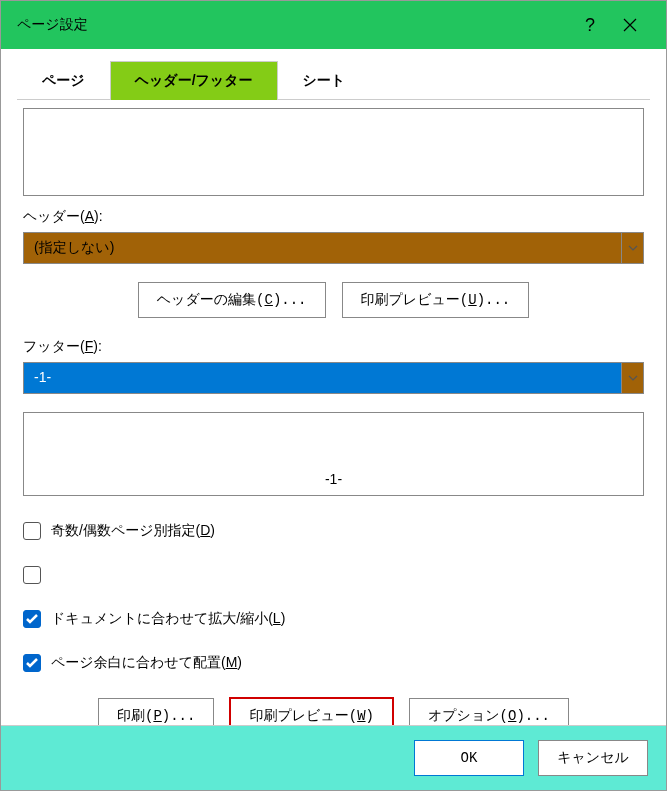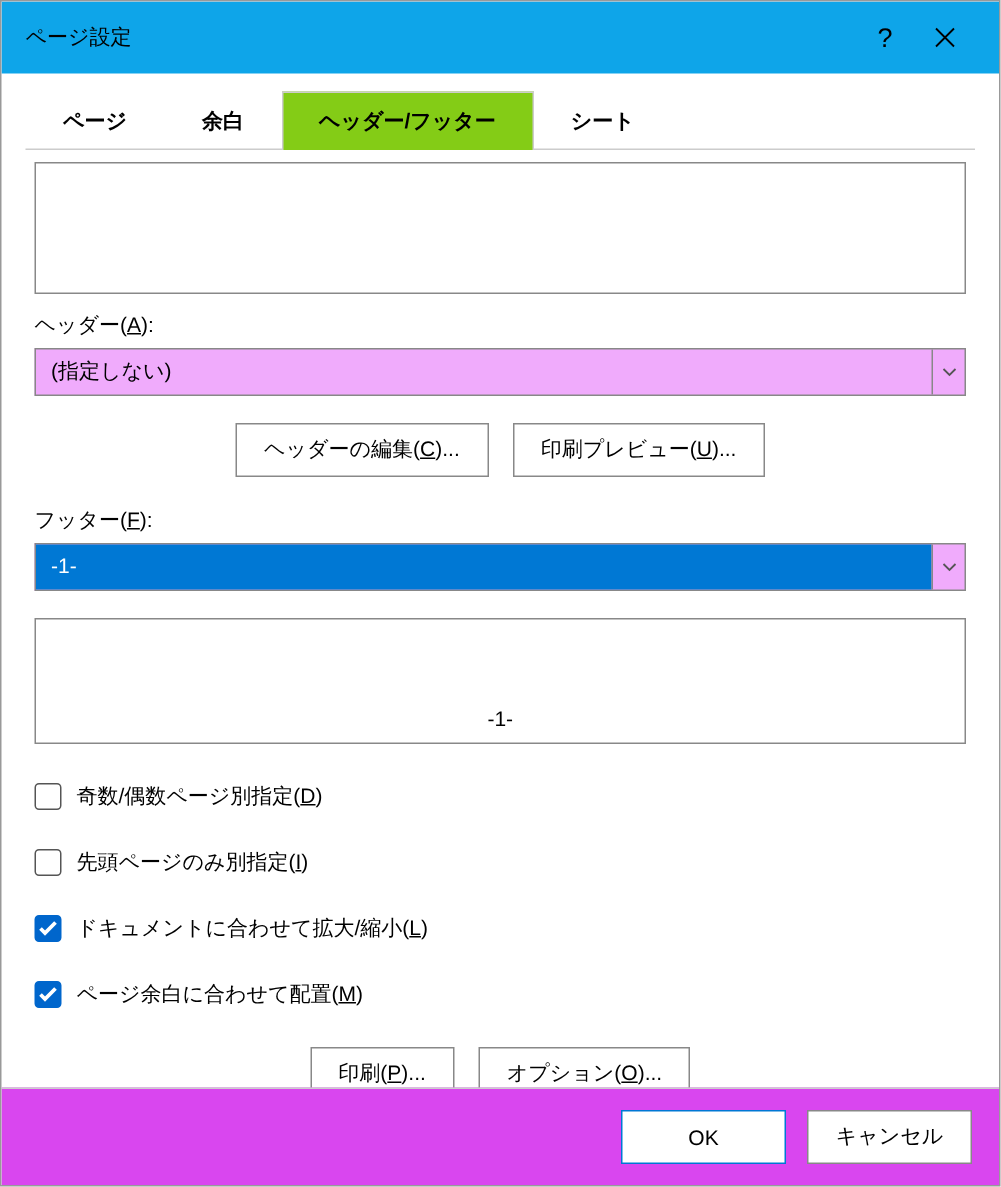--- a/index.html
+++ b/index.html
@@ -7,21 +7,21 @@
   font-family: "Yu Gothic UI", "Meiryo", sans-serif;
   font-size: 13px;
   background: #fff;
   width: 667px;
   height: 791px;
   border: 1px solid #999;
   position: relative;
   color: #000;
 }
 .titlebar {
-  background: #0ea5e9;
+  background: #22c55e;
   height: 48px;
   display: flex;
   align-items: center;
   padding: 0 16px;
 }
 .titlebar .title { flex: 1; font-size: 14px; }
 .titlebar .help, .titlebar .close {
   width: 40px; height: 40px;
   display: flex; align-items: center; justify-content: center;
   font-size: 16px;
@@ -57,38 +57,38 @@
   background: #fff;
   margin-bottom: 12px;
 }
 .label-row { margin: 4px 0 6px 0; font-size: 14px; }
 .label-row .u { text-decoration: underline; }
 .combo {
   display: flex;
   border: 1px solid #888;
   height: 32px;
   margin-bottom: 18px;
-  background: #f0abfc;
+  background: #a16207;
 }
 .combo .val { flex: 1; padding: 6px 10px; font-size: 14px; }
 .combo .val.selected { background: #0078d4; color: #fff; }
 .combo .drop {
   width: 22px; border-left: 1px solid #888;
   display: flex; align-items: center; justify-content: center;
 }
 .combo .drop svg { width: 10px; height: 6px; }
 .btn-row { display: flex; justify-content: center; gap: 16px; margin-bottom: 20px; }
 .btn-row.right { justify-content: center; margin-bottom: 12px; }
 .btn {
   border: 1px solid #888;
   background: #fff;
   padding: 8px 18px;
   font-size: 14px;
   cursor: pointer;
-  font-family: Liberation Sans, sans-serif;
+  font-family: Liberation Mono, monospace;
 }
 .btn .u { text-decoration: underline; }
 .btn.highlight { outline: 2px solid #d00000; outline-offset: -1px; }
 .footer-preview {
   border: 1px solid #888;
   height: 84px;
   margin-bottom: 18px;
   display: flex;
   align-items: flex-end;
   justify-content: center;
@@ -115,41 +115,40 @@
 .cb.checked svg { width: 12px; height: 10px; }
 .cb.checked svg path { stroke: #fff; stroke-width: 2.5; fill: none; }
 .dialog-footer {
   position: absolute;
   bottom: 0; left: 0; right: 0;
   border-top: 1px solid #ccc;
   padding: 14px 18px;
   display: flex;
   justify-content: flex-end;
   gap: 14px;
-  background: #d946ef;
+  background: #5eead4;
 }
 .dialog-footer .btn { min-width: 110px; }
 .dialog-footer .btn.ok { border-color: #0078d4; }
 </style>
 </head>
 <body>
 
 <div class="titlebar">
   <div class="title">ページ設定</div>
   <div class="help">?</div>
   <div class="close">
     <svg viewBox="0 0 14 14">
         <path d="M1 1 L13 13 M13 1 L1 13" stroke="#000" stroke-width="1.2"></path>
       </svg>
   </div>
 </div>
 
 <div class="tabs">
   <div class="tab">ページ</div>
-  <div class="tab">余白</div>
   <div class="tab active">ヘッダー/フッター</div>
   <div class="tab">シート</div>
 </div>
 <div class="tabbar-line"></div>
 
 <div class="pane">
 
   <div class="preview-box"></div>
 
   <div class="label-row">
@@ -188,21 +187,20 @@
   <div class="footer-preview">
     <span>-1-</span>
   </div>
 
   <div class="checkbox-row">
     <div class="cb"></div>
     <span><span>奇数/偶数ページ別指定(</span><span class="u">D</span><span>)</span></span>
   </div>
   <div class="checkbox-row">
     <div class="cb"></div>
-    <span><span>先頭ページのみ別指定(</span><span class="u">I</span><span>)</span></span>
   </div>
   <div class="checkbox-row">
     <div class="cb checked">
       <svg viewBox="0 0 12 10">
           <path d="M1 5 L4 8 L11 1"></path>
         </svg>
     </div>
     <span><span>ドキュメントに合わせて拡大/縮小(</span><span class="u">L</span><span>)</span></span>
   </div>
   <div class="checkbox-row">
@@ -211,20 +209,23 @@
           <path d="M1 5 L4 8 L11 1"></path>
         </svg>
     </div>
     <span><span>ページ余白に合わせて配置(</span><span class="u">M</span><span>)</span></span>
   </div>
 
   <div class="btn-row right">
     <button class="btn">
       <span>印刷(</span><span class="u">P</span><span>)...</span>
     </button>
+    <button class="btn highlight">
+      <span>印刷プレビュー(</span><span class="u">W</span><span>)</span>
+    </button>
     <button class="btn">
       <span>オプション(</span><span class="u">O</span><span>)...</span>
     </button>
   </div>
 
 </div>
 
 <div class="dialog-footer">
   <button class="btn ok">OK</button>
   <button class="btn">キャンセル</button>

